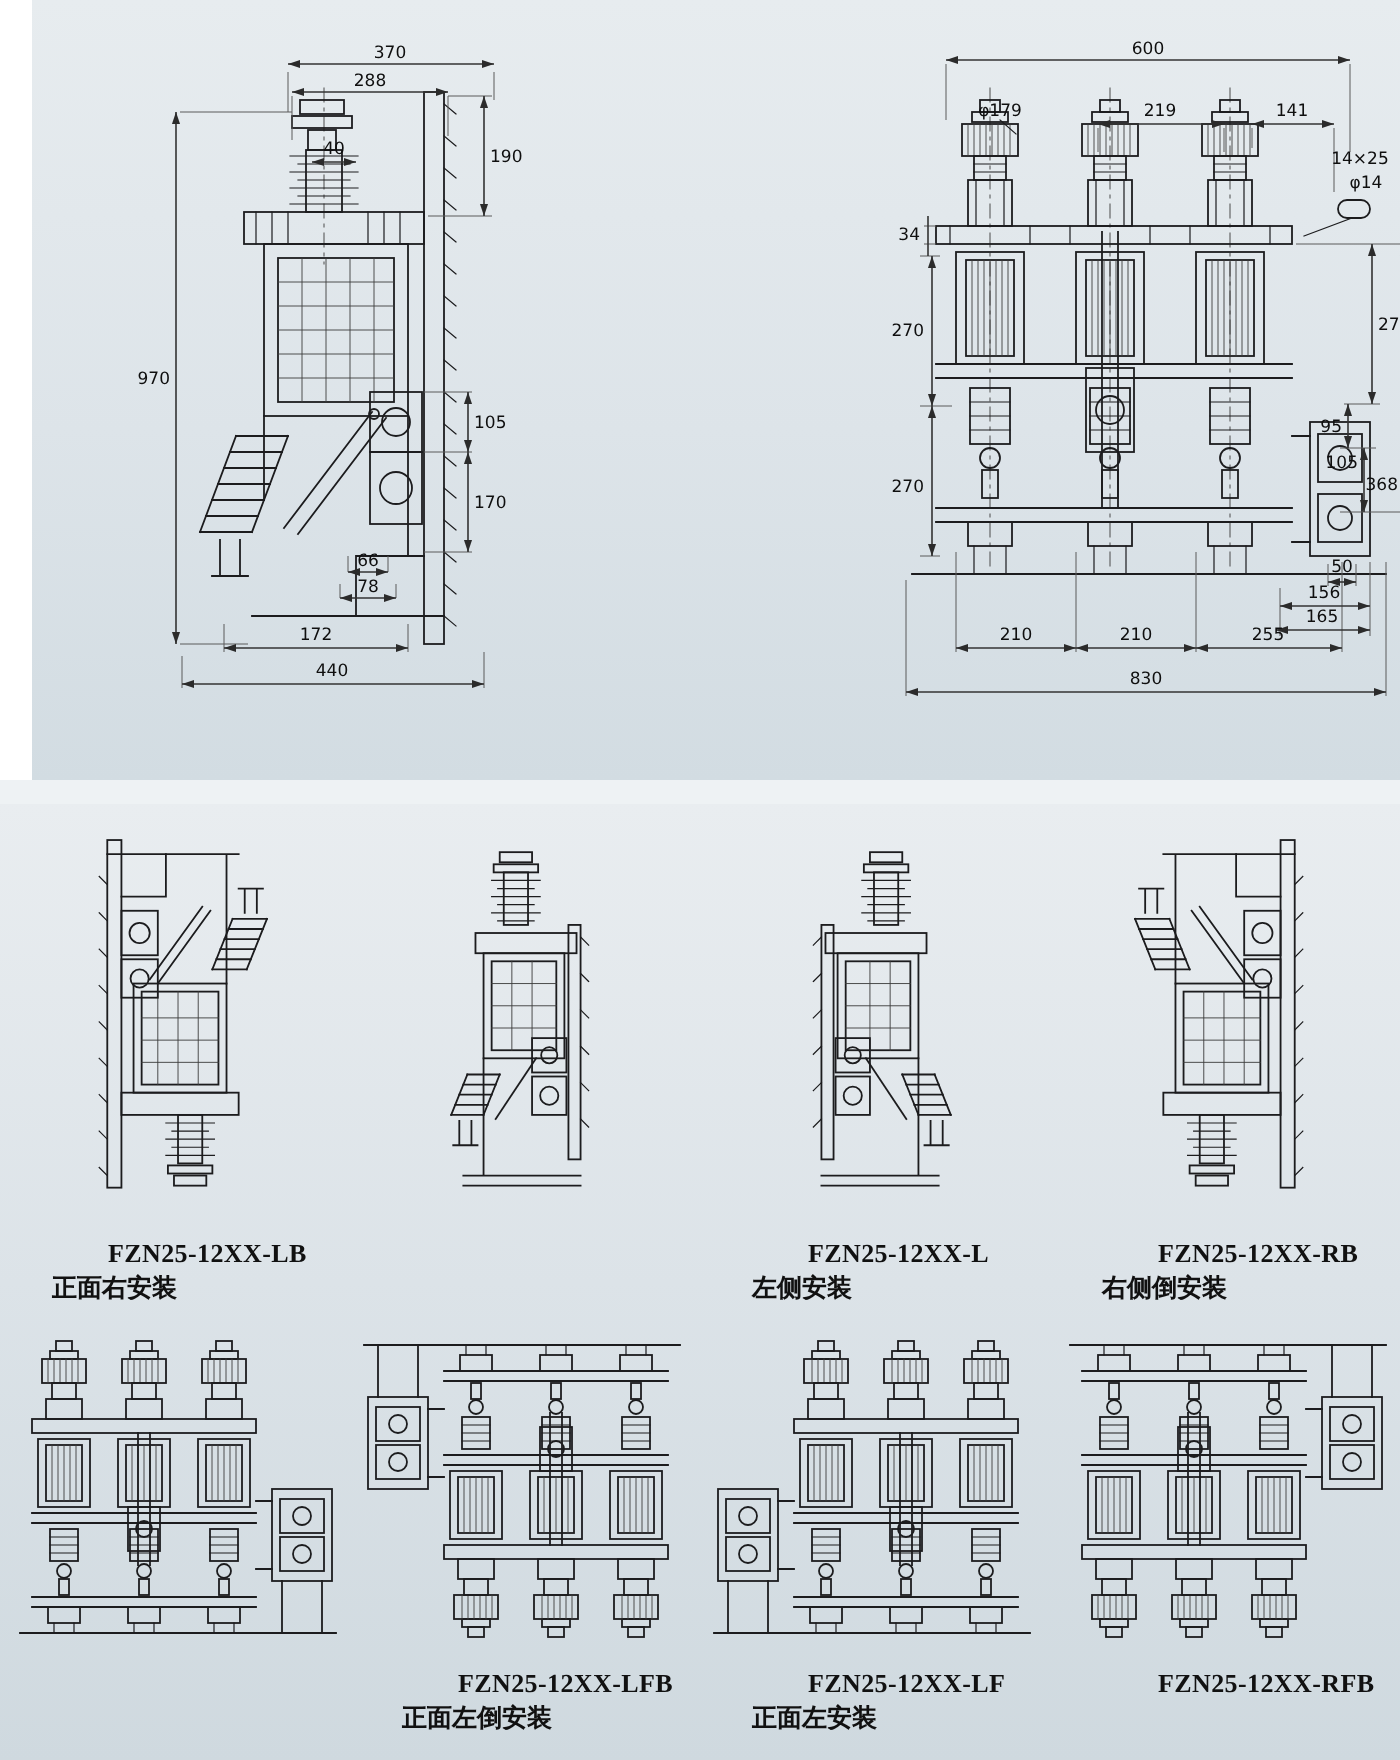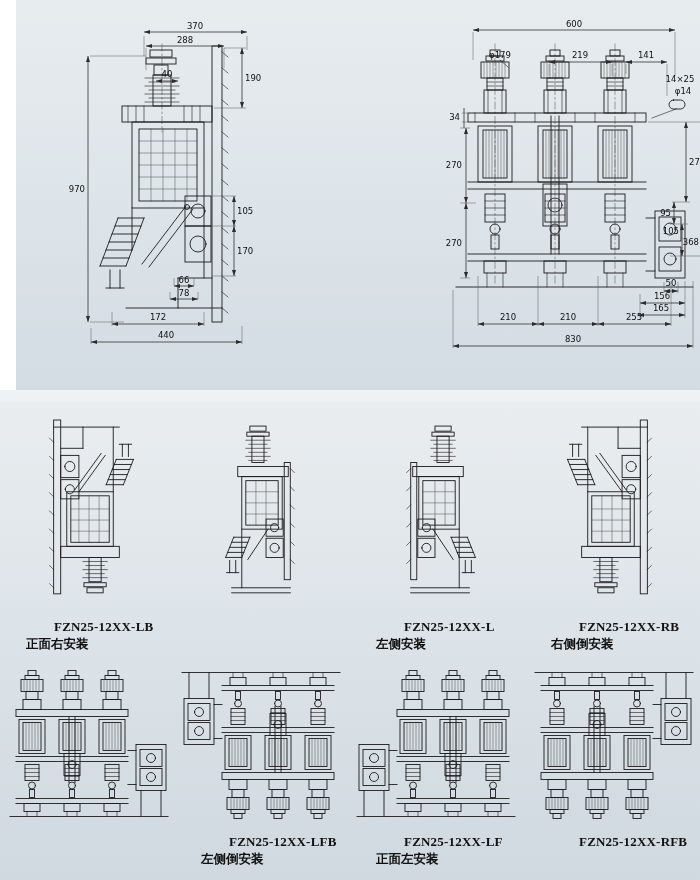--- a/index.html
+++ b/index.html
@@ -354,21 +354,21 @@
       <figure class="vcell">
         <div class="thumb">
           <svg width="176" height="161" viewBox="0 0 175 160">
             <g transform="translate(175,160) scale(-1,-1)">
                 <use href="#sym-front"></use>
               </g>
           </svg>
         </div>
         <figcaption class="vcap">
           <div class="model">FZN25-12XX-LFB</div>
-          <div class="cn">左侧倒安装</div>
+          <div class="cn">正面左倒安装</div>
         </figcaption>
       </figure>
 
       <figure class="vcell">
         <div class="thumb">
           <svg width="176" height="161" viewBox="0 0 175 160">
             <g transform="translate(175,0) scale(-1,1)">
                 <use href="#sym-front"></use>
               </g>
           </svg>

